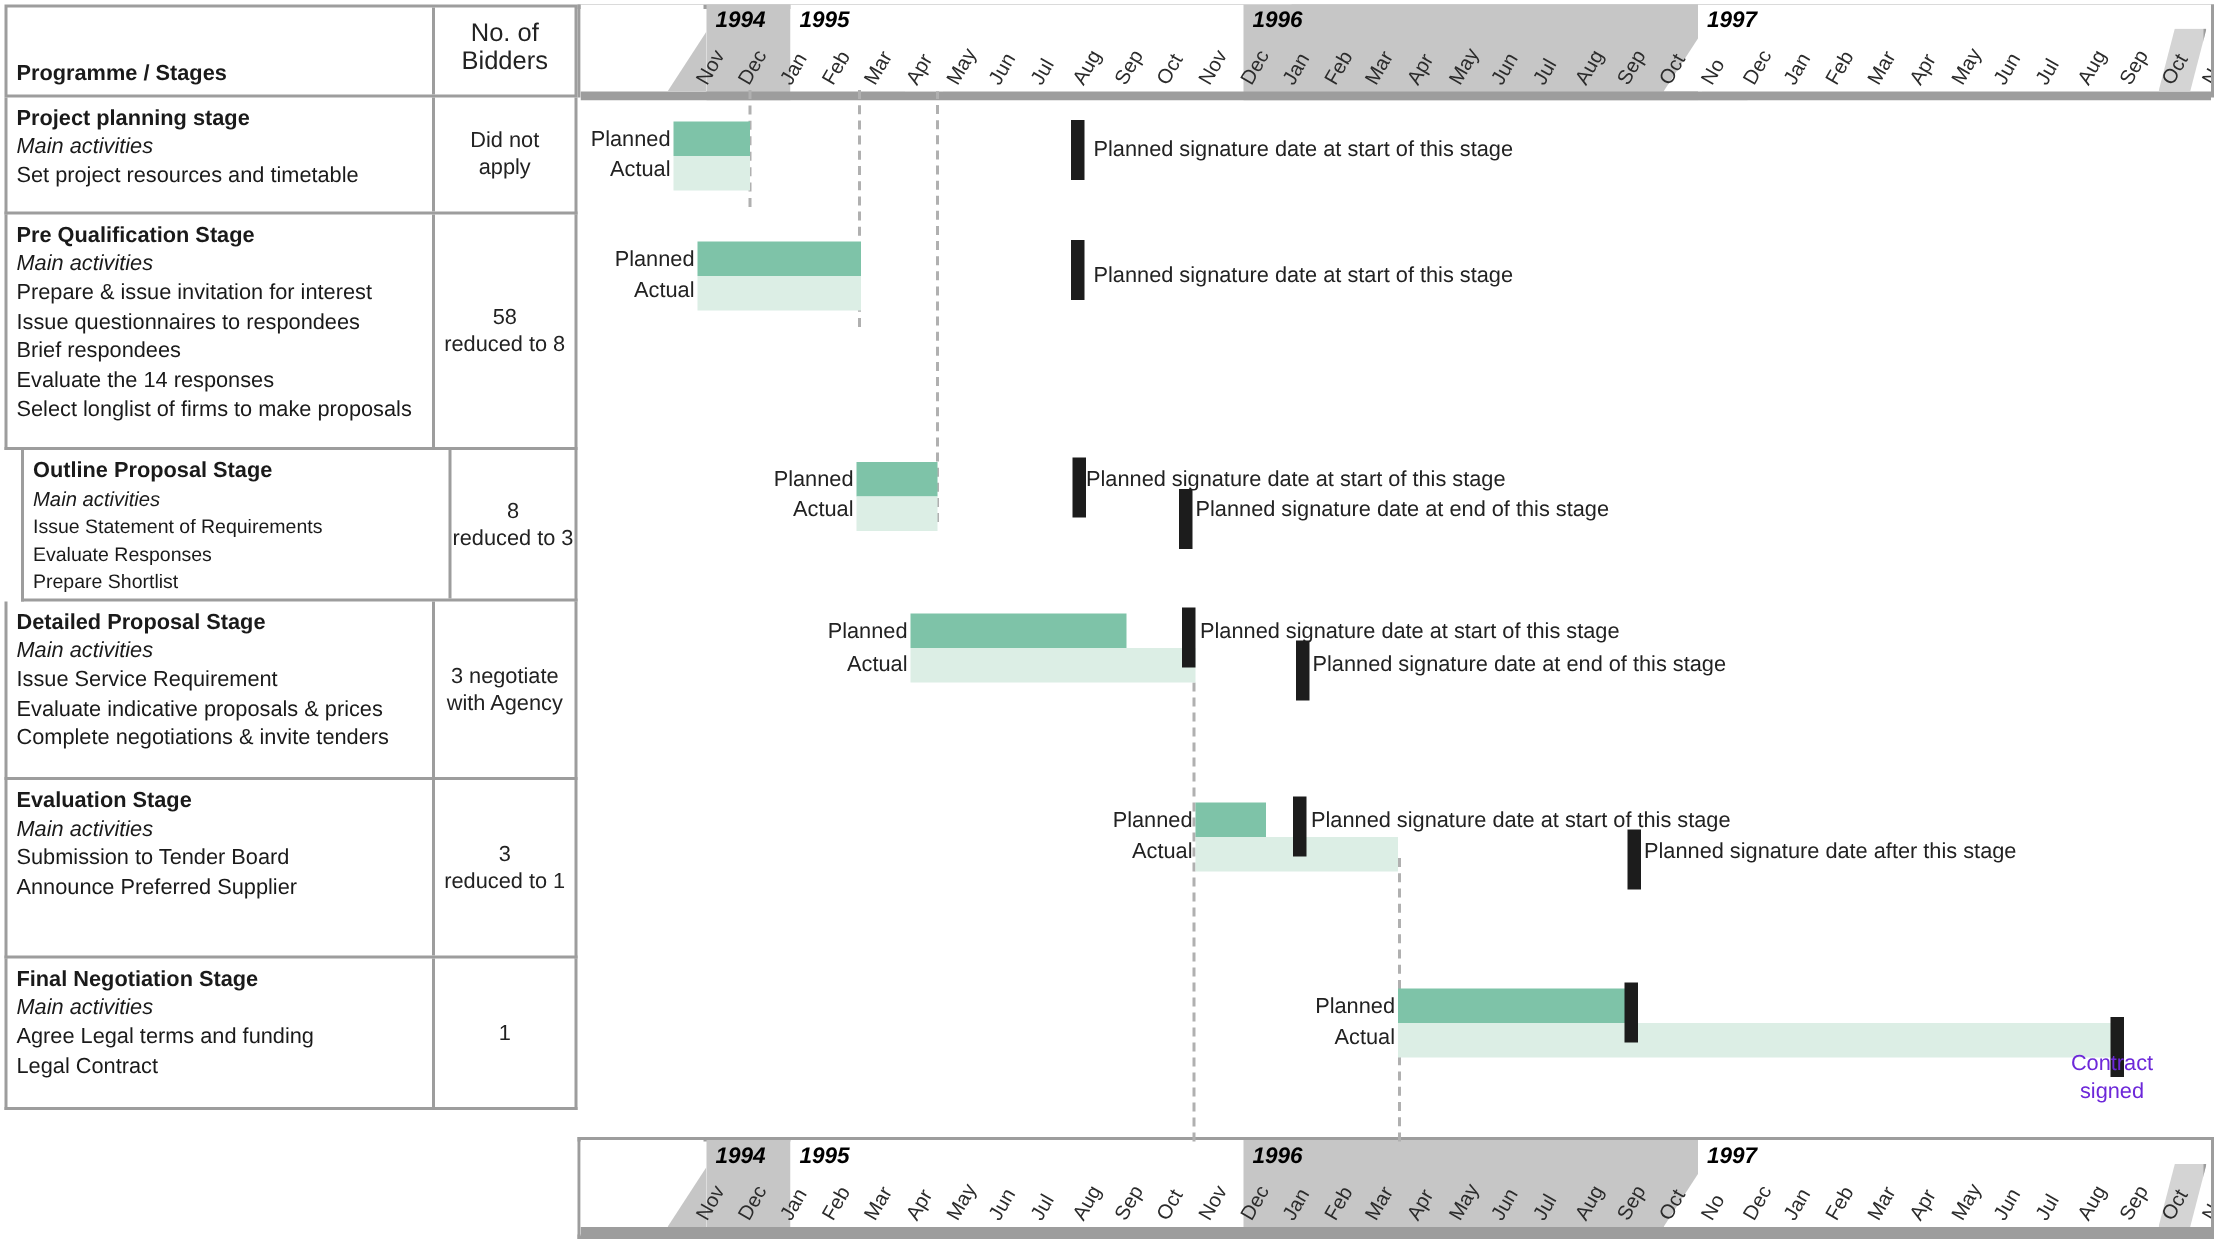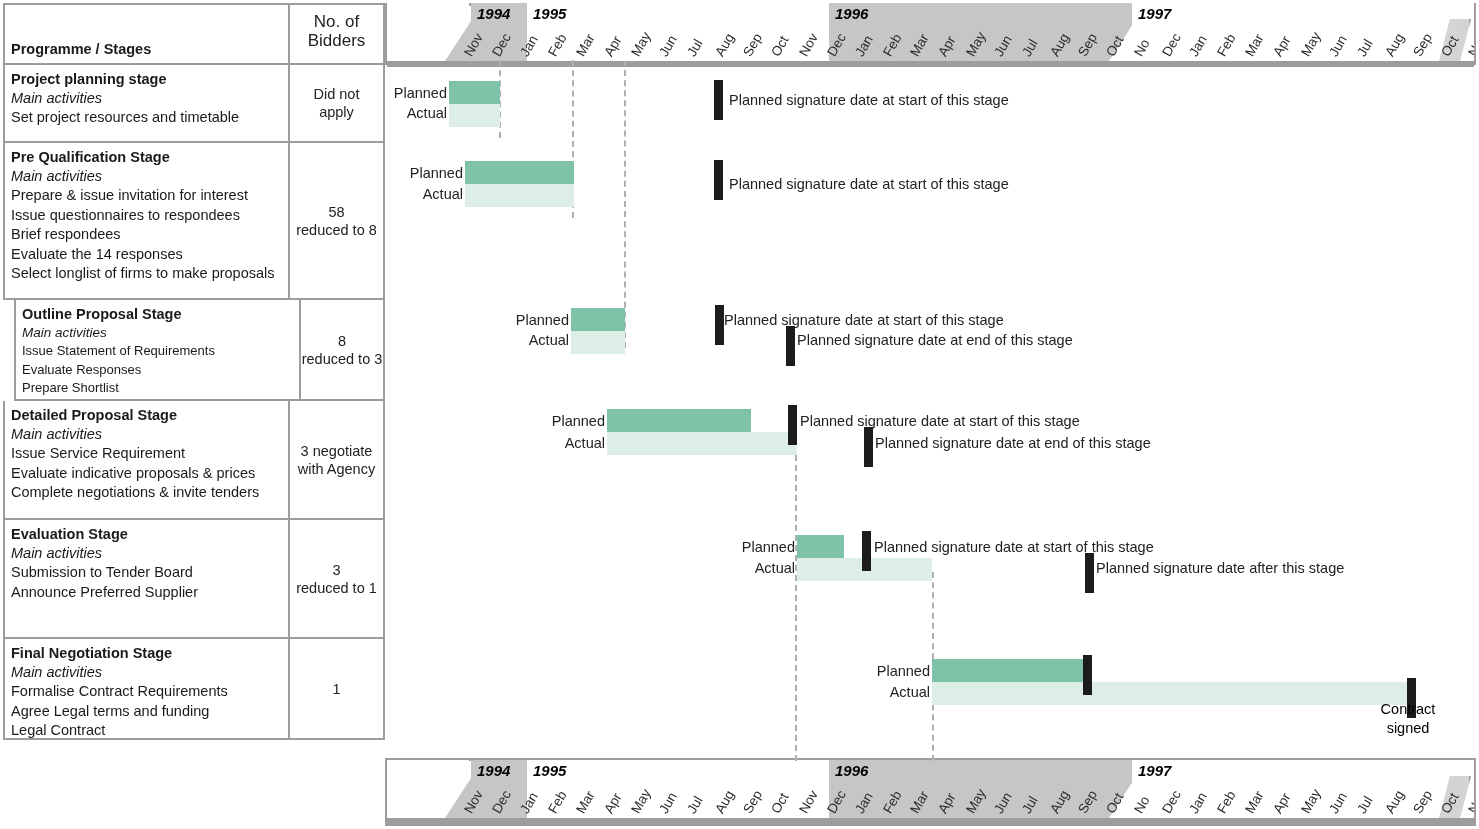--- a/index.html
+++ b/index.html
@@ -43,21 +43,21 @@
 
   
   .plot{position:absolute;left:385px;top:67px;width:1091px;height:688px;}
   .gline{position:absolute;width:0;border-left:2px dashed #b0b0b0;}
   .bar{position:absolute;height:23px;}
   .bar.planned{background:#7ec3a8;}
   .bar.actual{background:#dceee5;}
   .blabel{position:absolute;font-size:14.5px;color:#222;text-align:right;white-space:nowrap;}
   .marker{position:absolute;width:9px;height:40px;background:#1c1c1c;}
   .mtext{position:absolute;font-size:14.5px;color:#222;white-space:nowrap;}
-  .csign{position:absolute;font-size:14.5px;line-height:19px;color:#000000;text-align:center;width:90px;}
+  .csign{position:absolute;font-size:14.5px;line-height:19px;color:#6d28d9;text-align:center;width:90px;}
   .vrule{position:absolute;width:2px;background:#9d9d9d;}
   .hrule{position:absolute;height:3px;background:#9d9d9d;}
 </style>
 </head>
 <body>
 
 <div class="root">
 
   <div class="tbl">
 
@@ -149,21 +149,20 @@
           <div>3</div>
           <div>reduced to 1</div>
         </div>
       </div>
     </div>
 
     <div class="tbl-row" style="height:101px;">
       <div class="cell-stage">
         <div class="stage-name">Final Negotiation Stage</div>
         <div class="stage-sub">Main activities</div>
-        <div class="stage-act">Formalise Contract Requirements</div>
         <div class="stage-act">Agree Legal terms and funding</div>
         <div class="stage-act">Legal Contract</div>
       </div>
       <div class="cell-bidders">
         <div>1</div>
       </div>
     </div>
   </div>
 
   <div class="vrule" style="left:385px;top:3px;height:62px;"></div>

